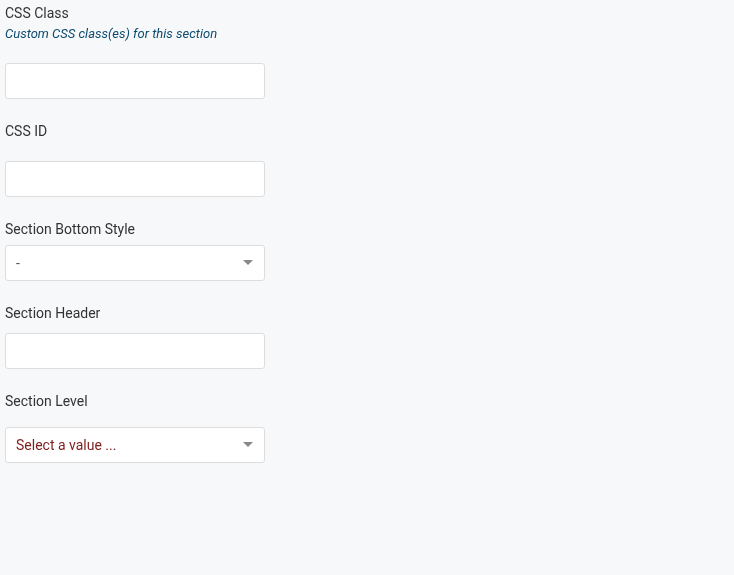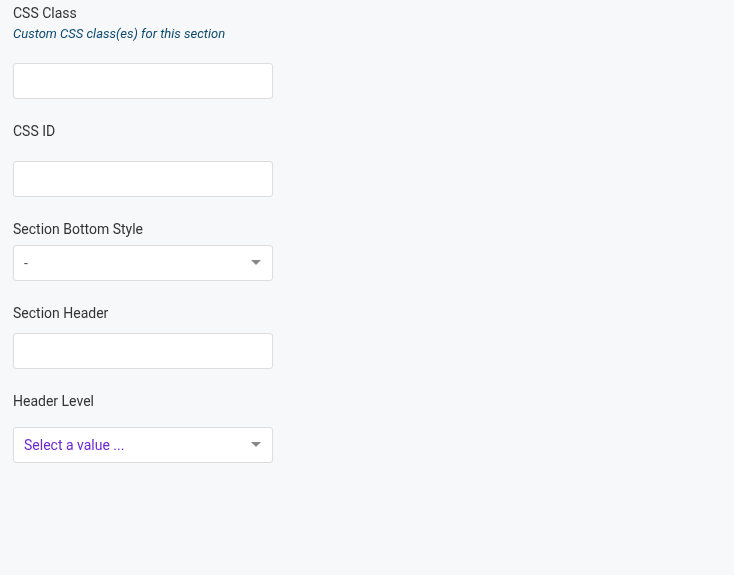--- a/index.html
+++ b/index.html
@@ -9,21 +9,20 @@
     }
     body {
       font-family: -apple-system, BlinkMacSystemFont, "Segoe UI", Roboto, "Helvetica Neue", Arial, sans-serif;
       background-color: #f7f8fa;
       padding: 5px;
       width: 734px;
       color: #333;
     }
     .form-group {
       margin-bottom: 24px;
-      margin-left: 8px;
     }
     .field-label {
       font-size: 14px;
       color: #333;
       font-weight: 400;
       display: block;
       margin-bottom: 4px;
     }
     .field-hint {
       font-size: 13px;
@@ -60,21 +59,21 @@
       border-radius: 3px;
       background: #fff;
       padding: 0 30px 0 10px;
       font-size: 14px;
       display: flex;
       align-items: center;
       color: #555;
       cursor: pointer;
     }
     .select-display.placeholder {
-      color: #6d28d9;
+      color: #7f1d1d;
     }
     .select-caret {
       position: absolute;
       right: 12px;
       top: 50%;
       transform: translateY(-50%);
       pointer-events: none;
     }
     .select-caret svg {
       display: block;
@@ -112,21 +111,21 @@
     </span>
   </div>
 </div>
 
 <div class="form-group">
   <label class="field-label">Section Header</label>
   <input type="text" class="text-input text-input-noh" value="" style="">
 </div>
 
 <div class="form-group">
-  <label class="field-label">Header Level</label>
+  <label class="field-label">Section Level</label>
   <div class="spacer-after-hint"></div>
   <div class="select-wrapper">
     <div class="select-display placeholder">
       <span>Select a value ...</span>
     </div>
     <span class="select-caret">
       <svg width="10" height="6" viewBox="0 0 10 6">
           <path d="M0 0 L5 5 L10 0 Z" fill="#888"></path>
         </svg>
     </span>

